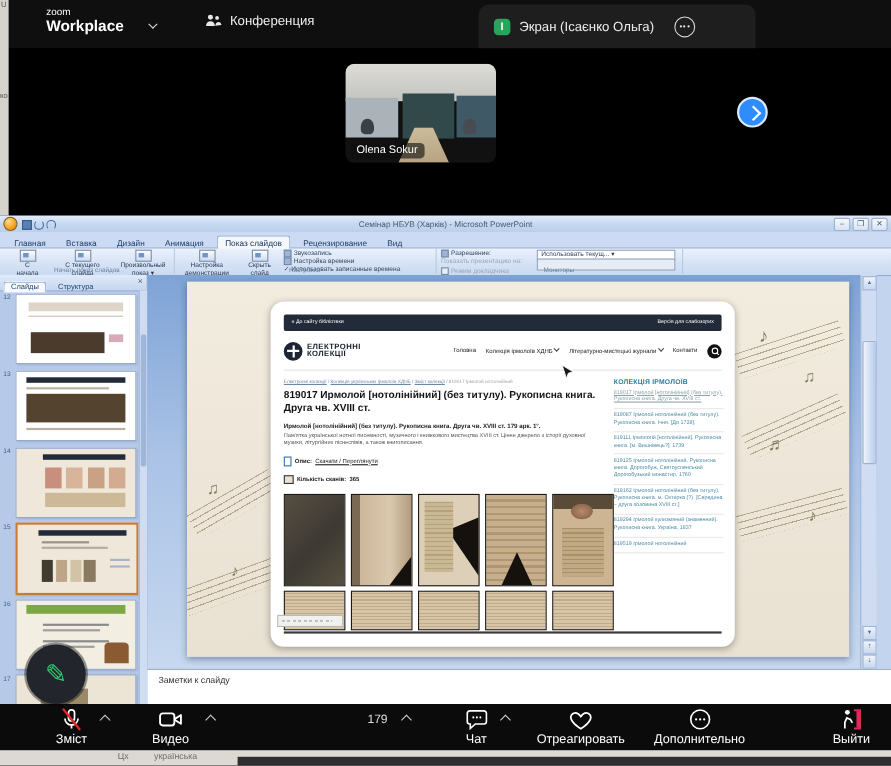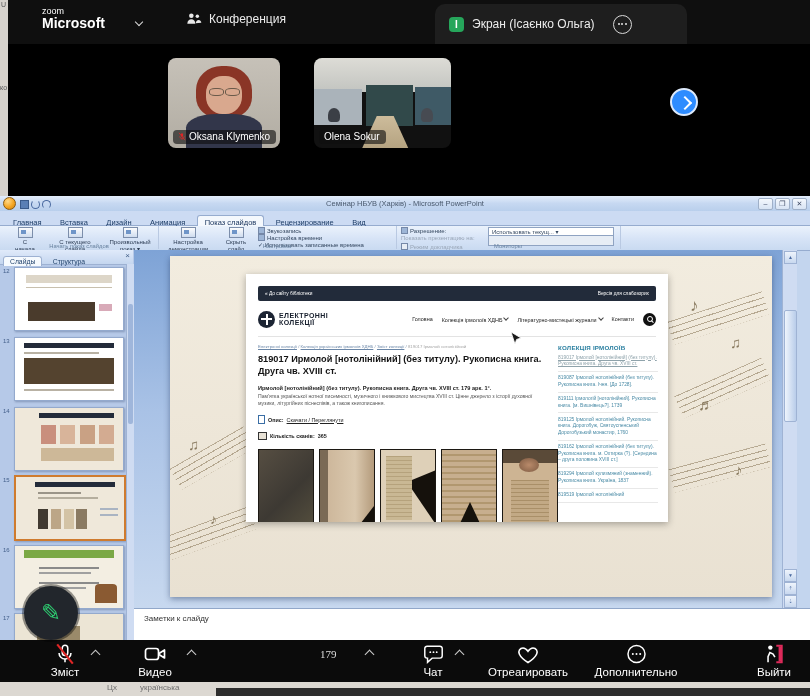--- a/index.html
+++ b/index.html
@@ -52,21 +52,21 @@
   .thumb{position:absolute;left:14px;width:108px;height:62px;background:#fff;border:1px solid #93a9cd;box-shadow:1px 1px 2px rgba(40,60,100,.35);overflow:hidden;}
   .thumb.sel{border:2px solid #cf7b2e;}
   .mini-dark{position:absolute;left:8%;top:8%;width:84%;height:8%;background:#232b3a;}
   .mini-line{position:absolute;background:#b9b2a4;height:2px;}
   .pscroll{left:126px;top:14px;width:7px;height:376px;background:#cfdcf2;border-left:1px solid #9fb3d4;}
   
   #main{left:134px;top:54px;width:663px;height:358px;background:linear-gradient(#7ea3d6,#a9c2e6 45%,#c7d8ef);overflow:hidden;}
   #slide{left:36px;top:6px;width:602px;height:341px;background:linear-gradient(#f2ecdf,#e9e1d2);box-shadow:0 2px 6px rgba(20,40,80,.45);overflow:hidden;}
   .staff{position:absolute;height:24px;background:repeating-linear-gradient(180deg,rgba(125,105,72,.5) 0 1px,transparent 1px 6px);}
   .note{position:absolute;color:rgba(110,92,62,.8);}
-  #site-card{position:absolute;left:76px;top:18px;width:422px;height:248px;background:#fff;border-radius:0;
+  #site-card{position:absolute;left:76px;top:18px;width:422px;height:314px;background:#fff;border-radius:12px;
              box-shadow:0 2px 7px rgba(30,30,30,.35);overflow:hidden;}
   .site-topbar{margin:12px 12px 0;height:15px;background:#222b3a;border-radius:2px;display:flex;align-items:center;
                justify-content:space-between;padding:0 7px;color:#fff;font-size:4.8px;}
   .logorow{margin:6px 12px 0;display:flex;align-items:center;height:24px;}
   .logoicon{width:17px;height:17px;border-radius:50%;background:#1d2534;position:relative;margin-right:4px;flex:0 0 auto;}
   .logoicon::before{content:"";position:absolute;left:3px;top:7.5px;width:11px;height:2px;background:#fff;}
   .logoicon::after{content:"";position:absolute;left:7.5px;top:3px;width:2px;height:11px;background:#fff;}
   .logotxt{font-size:7px;font-weight:bold;color:#161e2c;line-height:7.5px;letter-spacing:.4px;}
   .site-nav{margin-left:auto;display:flex;align-items:center;gap:9px;font-size:5.4px;color:#222;}
   .tri{display:inline-block;width:3px;height:3px;border-right:1px solid #444;border-bottom:1px solid #444;transform:rotate(45deg);margin-left:2px;vertical-align:2px;}
@@ -122,21 +122,21 @@
 <body>
 
 <div class="abs" id="edge-strip">
   <div class="abs" style="left:1px;top:1px;">U</div>
   <div class="abs" style="left:0;top:84px;">ко</div>
 </div>
 
 <div class="abs" id="topbar">
   <div class="abs" style="left:34px;top:7px;">
     <div class="brand-top">zoom</div>
-    <div class="brand">Microsoft</div>
+    <div class="brand">Workplace</div>
   </div>
   <span class="chev-down abs" style="left:128px;top:19px;"></span>
   <div class="abs flexc" style="left:178px;top:12px;gap:7px;">
     <svg width="16" height="14" viewBox="0 0 24 20">
       <circle cx="8" cy="5" r="3.4" fill="#e8e8e8"></circle>
         <path d="M2 17c0-4 2.6-6.5 6-6.5s6 2.5 6 6.5z" fill="#e8e8e8"></path>
       <circle cx="17" cy="6" r="2.6" fill="#e8e8e8"></circle>
         <path d="M14.5 16.5c.4-3 2-5 4.5-5 2 0 3.5 1.6 4 4z" fill="#e8e8e8"></path>
     </svg>
     <span class="tabtext">Конференция</span>
@@ -147,37 +147,20 @@
     <div class="dots-circle" style="width:17px;height:17px;margin-left:18px;">
       <span class="dot" style="width:2px;height:2px;"></span>
         <span class="dot" style="width:2px;height:2px;"></span>
         <span class="dot" style="width:2px;height:2px;"></span>
     </div>
   </div>
 </div>
 
 <div class="abs" id="videos">
 
-  <div class="abs vtile" style="left:160px;width:112px;">
-    <div class="abs" style="left:0;top:0;width:100%;height:100%;background:linear-gradient(#c6c1b8,#b2ada3);"></div>
-    <div class="abs" style="left:28px;top:8px;width:56px;height:52px;border-radius:46% 46% 40% 40%;background:#8a3526;"></div>
-    <div class="abs" style="left:38px;top:18px;width:36px;height:38px;border-radius:45%;background:#d9a88e;"></div>
-    <div class="abs" style="left:41px;top:30px;width:13px;height:6px;border:1px solid #6a5a4a;border-radius:40%;"></div>
-    <div class="abs" style="left:57px;top:30px;width:13px;height:6px;border:1px solid #6a5a4a;border-radius:40%;"></div>
-    <div class="abs" style="left:18px;top:56px;width:76px;height:34px;border-radius:40% 40% 0 0;background:#32364a;"></div>
-    <div class="vlabel">
-      <svg width="8" height="9" viewBox="0 0 24 24">
-        <rect x="9" y="2" width="6" height="11" rx="3" fill="#e02626"></rect>
-        <path d="M5 11a7 7 0 0 0 14 0" fill="none" stroke="#e02626" stroke-width="2"></path>
-        <line x1="12" y1="18" x2="12" y2="22" stroke="#e02626" stroke-width="2"></line>
-        <line x1="3" y1="1" x2="21" y2="23" stroke="#e02626" stroke-width="2.4"></line>
-      </svg>
-      <span>Oksana Klymenko</span>
-    </div>
-  </div>
 
   <div class="abs vtile" style="left:306px;width:137px;">
     <div class="abs" style="left:0;top:0;width:100%;height:38%;background:linear-gradient(#dddcd6,#c2c4c0);"></div>
     <div class="abs" style="left:0;top:34%;width:35%;height:40%;background:#aab3ba;"></div>
     <div class="abs" style="left:38%;top:30%;width:34%;height:45%;background:#31494a;"></div>
     <div class="abs" style="left:74%;top:32%;width:26%;height:42%;background:#3f5a66;"></div>
     <div class="abs" style="left:22%;top:64%;width:60%;height:36%;background:linear-gradient(#cdbc9b,#b5a381);clip-path:polygon(22% 100%,78% 100%,60% 0,40% 0);"></div>
     <div class="abs" style="left:10%;top:55%;width:12px;height:14px;border-radius:50% 50% 30% 30%;background:#3b3f46;"></div>
     <div class="abs" style="left:78%;top:56%;width:12px;height:14px;border-radius:50% 50% 30% 30%;background:#474b52;"></div>
     <div class="vlabel">
@@ -466,21 +449,21 @@
   </div>
   <span class="caret" style="left:92px;top:651px;position:fixed;"></span>
   <div class="tbitem" style="left:100px;">
     <svg width="24" height="22" viewBox="0 0 24 22">
       <rect x="2.5" y="5.5" width="13" height="11" rx="2.5" fill="none" stroke="#fff" stroke-width="1.7"></rect>
       <path d="M16 10.5l5.5-3.5v8l-5.5-3.5z" fill="none" stroke="#fff" stroke-width="1.7" stroke-linejoin="round"></path>
     </svg>
     <span class="tblabel">Видео</span>
   </div>
   <span class="caret" style="left:188px;top:651px;position:fixed;"></span>
-  <span class="count" style="left:320px;top:648px;position:fixed;font-family:Liberation Serif, serif;">179</span>
+  <span class="count" style="left:334px;top:648px;position:fixed;">179</span>
   <span class="caret" style="left:366px;top:651px;position:fixed;"></span>
   <div class="tbitem" style="left:378px;">
     <svg width="23" height="22" viewBox="0 0 24 24">
       <path d="M5 3.5h14a2.5 2.5 0 0 1 2.5 2.5v8a2.5 2.5 0 0 1-2.5 2.5h-8.5l-5 4.5v-4.5H5A2.5 2.5 0 0 1 2.5 14V6A2.5 2.5 0 0 1 5 3.5z" fill="none" stroke="#fff" stroke-width="1.6"></path>
       <circle cx="8.5" cy="10" r="1" fill="#fff"></circle>
         <circle cx="12" cy="10" r="1" fill="#fff"></circle>
         <circle cx="15.5" cy="10" r="1" fill="#fff"></circle>
     </svg>
     <span class="tblabel">Чат</span>
   </div>

